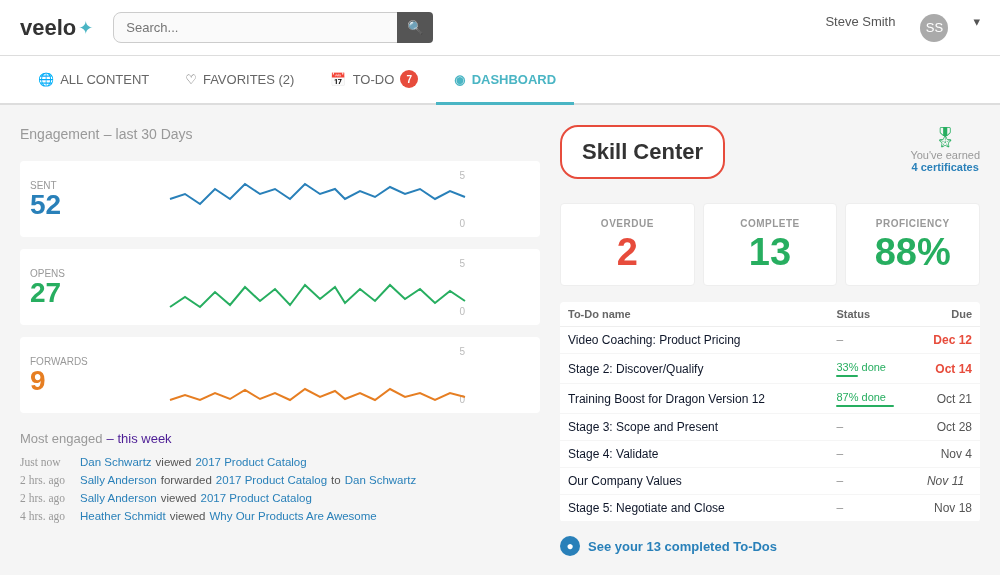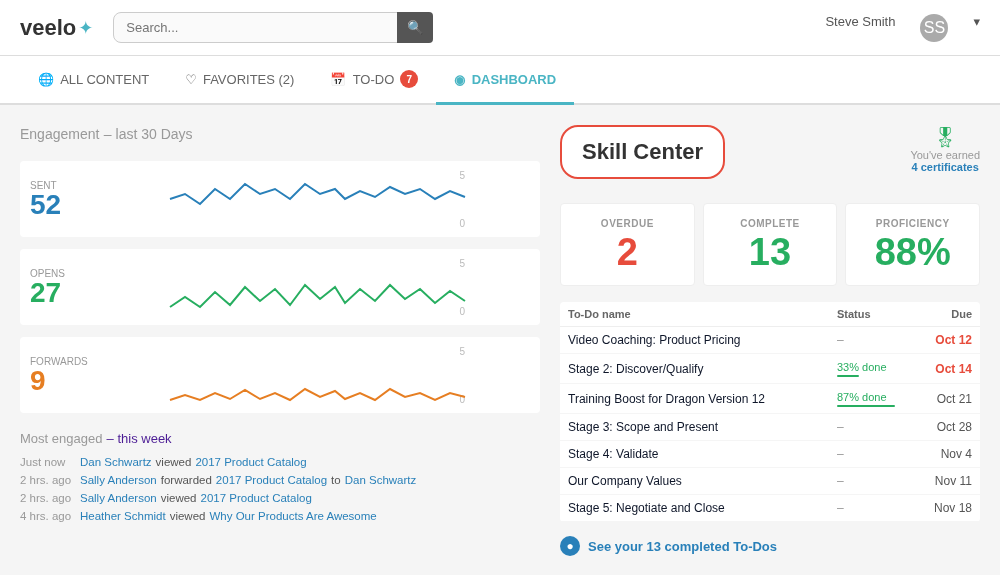--- a/index.html
+++ b/index.html
@@ -69,21 +69,21 @@
     }
     .user-avatar {
       width: 28px;
       height: 28px;
       border-radius: 50%;
       background: #aaa;
       display: flex;
       align-items: center;
       justify-content: center;
       color: #fff;
-      font-size: 16px;
+      font-size: 13px;
     }
 
     
     .nav-tabs {
       display: flex;
       background: #fff;
       border-bottom: 2px solid #ddd;
       padding: 0 20px;
     }
     .nav-tab {
@@ -190,20 +190,21 @@
       font-size: 11.5px;
       color: #555;
       margin-bottom: 6px;
       display: flex;
       gap: 4px;
       flex-wrap: wrap;
     }
     .activity-time {
       color: #999;
       min-width: 56px;
+      font-family: Liberation Serif, serif;
     }
     .activity-link {
       color: #2980b9;
       text-decoration: none;
       cursor: pointer;
     }
 
     
     .right-panel {
       width: 420px;
@@ -516,21 +517,21 @@
         <tr>
           <th>To-Do name</th>
           <th>Status</th>
           <th class="right">Due</th>
         </tr>
       </thead>
       <tbody id="todo-tbody">
       <tr>
             <td><a class="todo-link">Video Coaching: Product Pricing</a></td>
             <td><span class="status-dash">–</span></td>
-            <td style="text-align: right;"><span class="due-red">Oct 12</span></td>
+            <td style="text-align: right;"><span class="due-red">Dec 12</span></td>
           </tr>
           <tr>
             <td><a class="todo-link">Stage 2: Discover/Qualify</a></td>
             <td><span class="status-done">33% done<span class="status-underline" style="width: 33%; max-width: 60px;"></span></span></td>
             <td style="text-align: right;"><span class="due-red">Oct 14</span></td>
           </tr>
           <tr>
             <td><a class="todo-link">Training Boost for Dragon Version 12</a></td>
             <td><span class="status-done">87% done<span class="status-underline" style="width: 87%; max-width: 60px;"></span></span></td>
             <td style="text-align: right;"><span class="due-normal">Oct 21</span></td>
@@ -541,21 +542,21 @@
             <td style="text-align: right;"><span class="due-normal">Oct 28</span></td>
           </tr>
           <tr>
             <td><a class="todo-link">Stage 4: Validate</a></td>
             <td><span class="status-dash">–</span></td>
             <td style="text-align: right;"><span class="due-normal">Nov 4</span></td>
           </tr>
           <tr>
             <td><a class="todo-link">Our Company Values</a></td>
             <td><span class="status-dash">–</span></td>
-            <td style="text-align: right;"><span class="due-normal">Nov 11</span></td>
+            <td style="text-align: center; font-style: italic;"><span class="due-normal">Nov 11</span></td>
           </tr>
           <tr>
             <td><a class="todo-link">Stage 5: Negotiate and Close</a></td>
             <td><span class="status-dash">–</span></td>
             <td style="text-align: right;"><span class="due-normal">Nov 18</span></td>
           </tr>
         </tbody>
     </table>
 
     <div class="see-completed">

